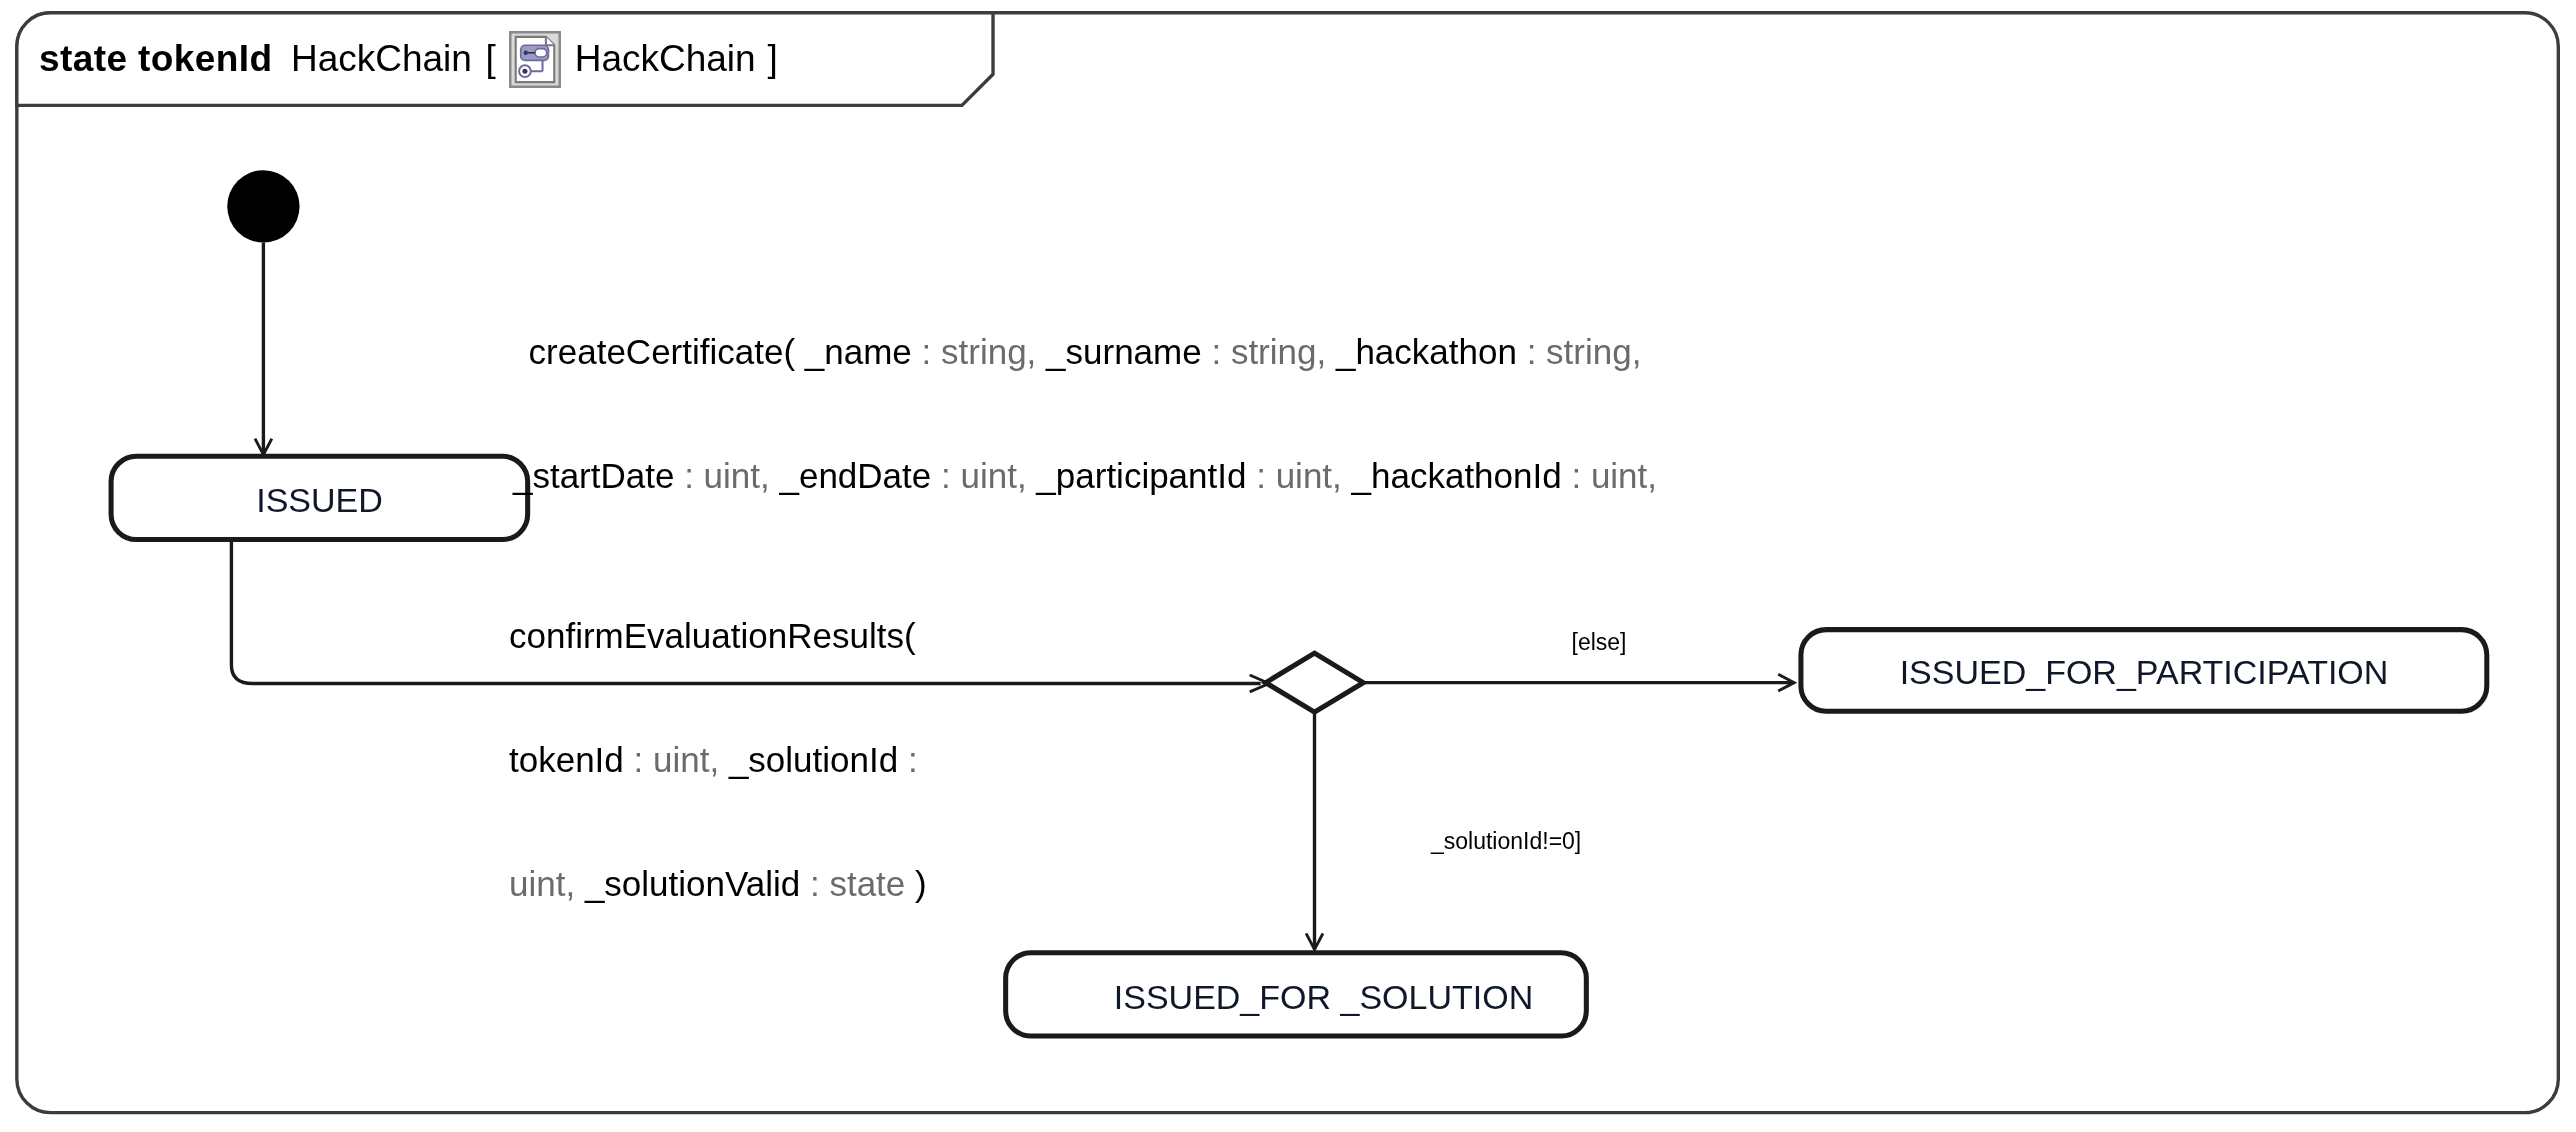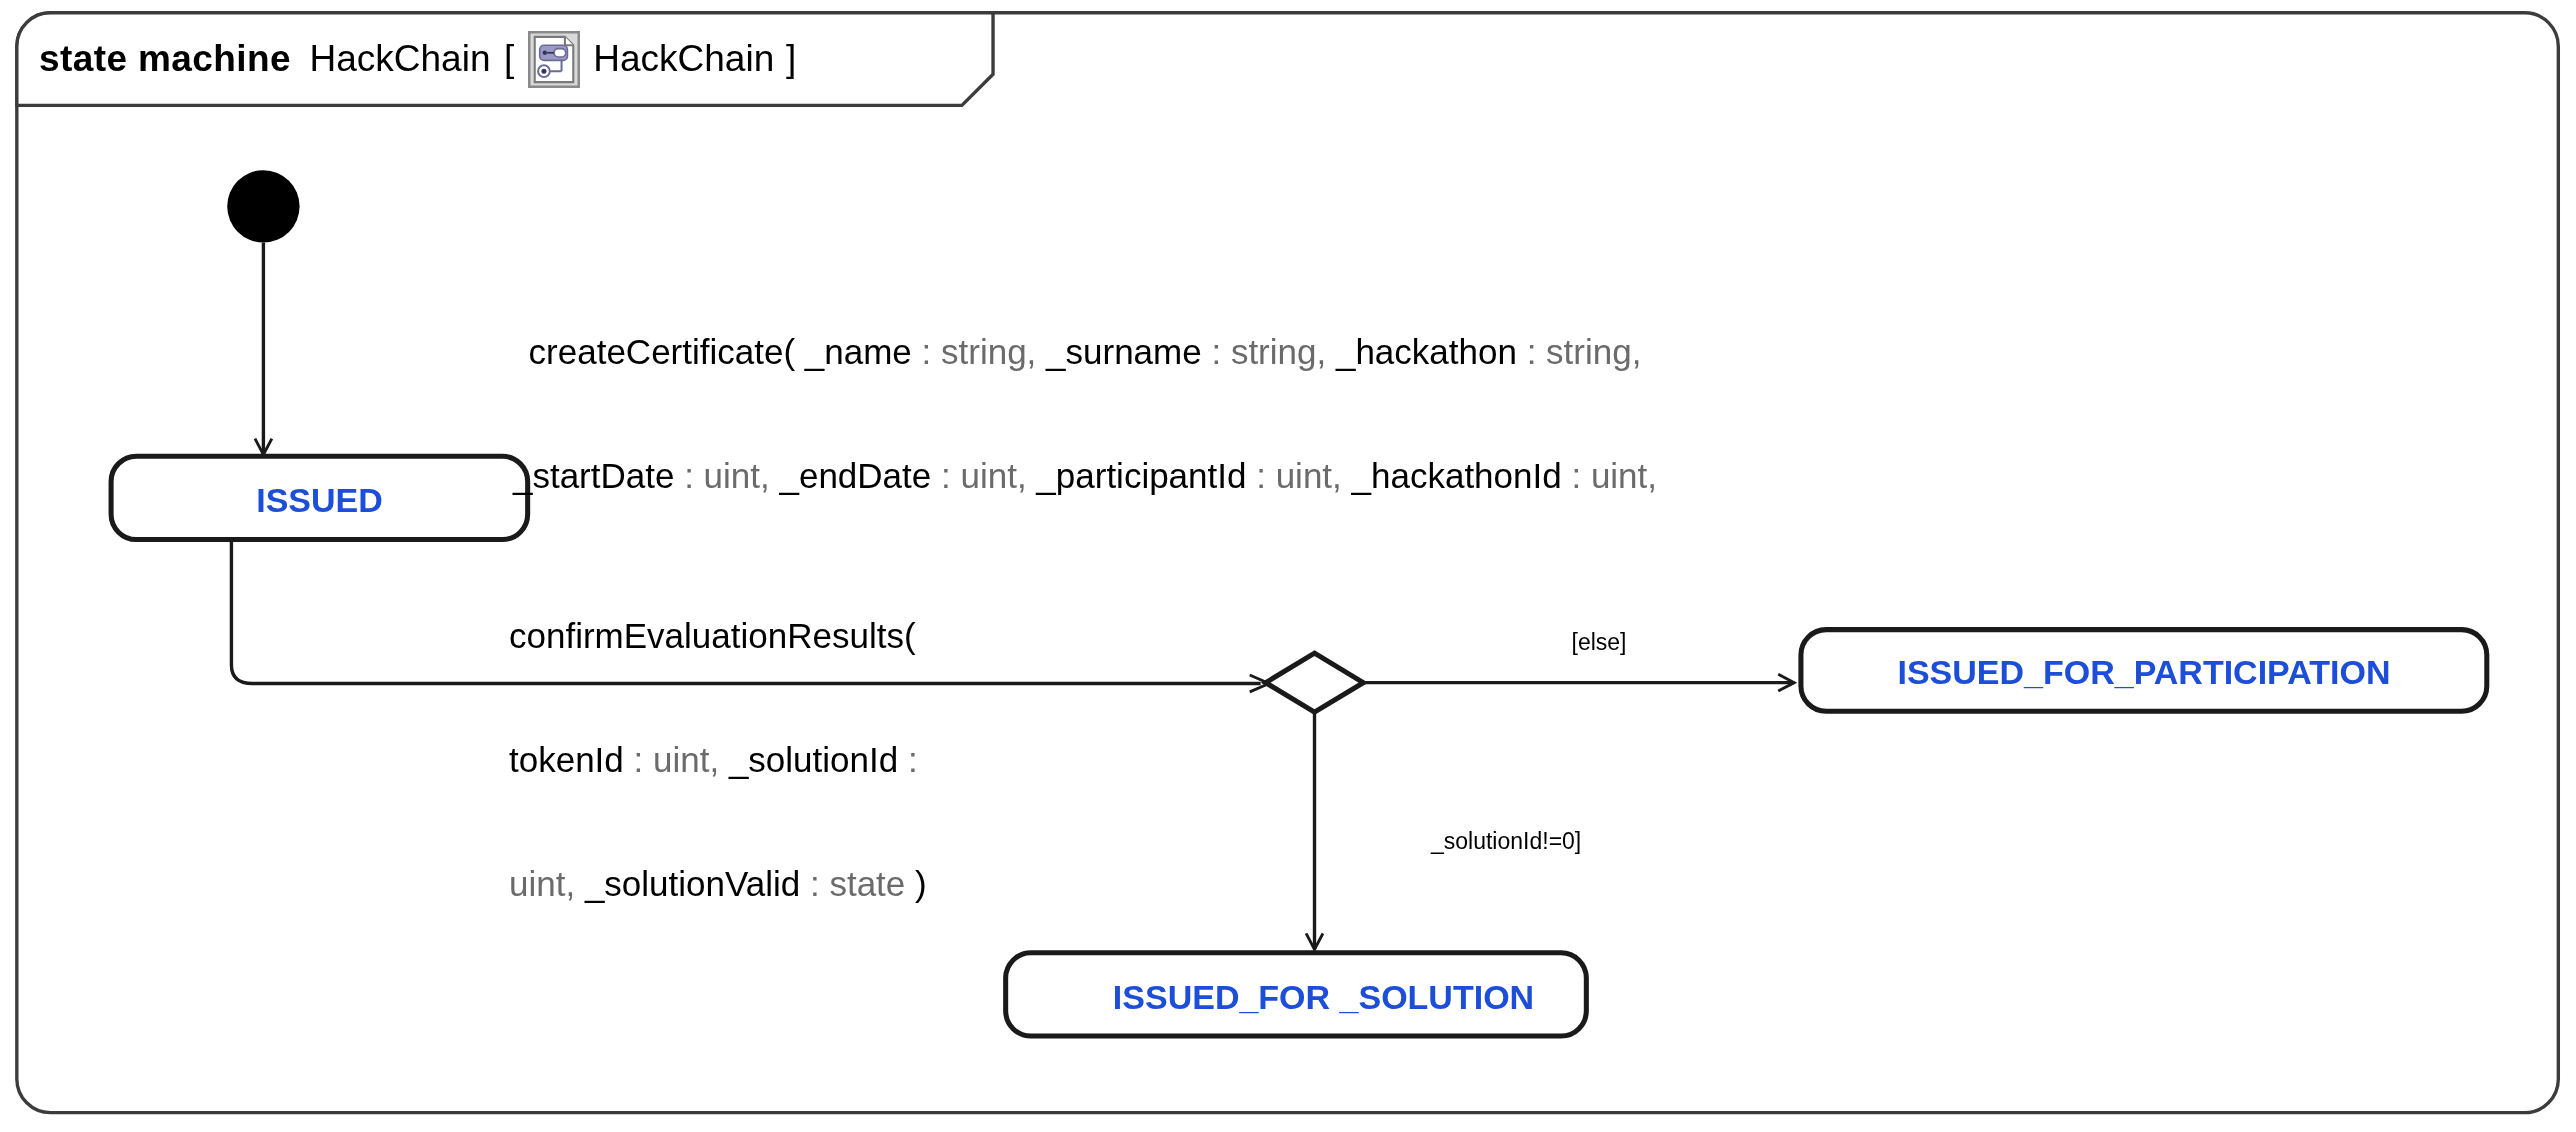--- a/index.html
+++ b/index.html
@@ -56,23 +56,23 @@
     margin-right: 1.7px;
     width: 52px;
     height: 57px;
     display: inline-block;
     position: relative;
     top: 0.8px;
   }
   
   .state-label {
     position: absolute;
-    font-weight: bold;
+    font-weight: normal;
     font-size: 34px;
-    color: #1d4ed8;
+    color: #0f172a;
     text-align: center;
     white-space: pre;
   }
   
   .trans-label {
     position: absolute;
     font-size: 35px;
     color: #000000;
     white-space: pre;
   }
@@ -146,21 +146,21 @@
     <path d="M 1620 811 L 2132 811" fill="none" stroke="#1a1a1a" stroke-width="4" marker-end="url(#openarrow)"></path>
 
     <rect x="2140" y="748" width="815" height="97" rx="30" ry="30" fill="#ffffff" stroke="#1a1a1a" stroke-width="6"></rect>
 
     <path d="M 1562 846 L 1562 1128" fill="none" stroke="#1a1a1a" stroke-width="4" marker-end="url(#openarrow)"></path>
 
     <rect x="1195" y="1132" width="690" height="99" rx="30" ry="30" fill="#ffffff" stroke="#1a1a1a" stroke-width="6"></rect>
   </svg>
 
   <div id="frame-title">
-    <span class="kw">state machine</span>
+    <span class="kw">state tokenId</span>
     <span class="nm">HackChain</span>
     <span class="brk">[</span>
     <span id="sm-doc-icon">
       <svg viewBox="0 0 62 68" width="52" height="57" xmlns="http://www.w3.org/2000/svg">
         <rect x="1.5" y="1.5" width="59" height="65" fill="#d9d9d9" stroke="#8a8a8a" stroke-width="3"></rect>
         <path d="M 8 7 L 44 7 L 54 17 L 54 61 L 8 61 Z" fill="#ffffff" stroke="#7a7a7a" stroke-width="2.5"></path>
         <path d="M 44 7 L 44 17 L 54 17" fill="#ffffff" stroke="#7a7a7a" stroke-width="2.5"></path>
         <rect x="14" y="17" width="33" height="18" rx="5" ry="5" fill="#9a9ac4" stroke="#6b6b99" stroke-width="2"></rect>
         <circle cx="20" cy="26" r="2.6" fill="#33335c"></circle>
         <rect x="31" y="21" width="14" height="10" rx="5" ry="5" fill="#ffffff" stroke="#6b6b99" stroke-width="2"></rect>

